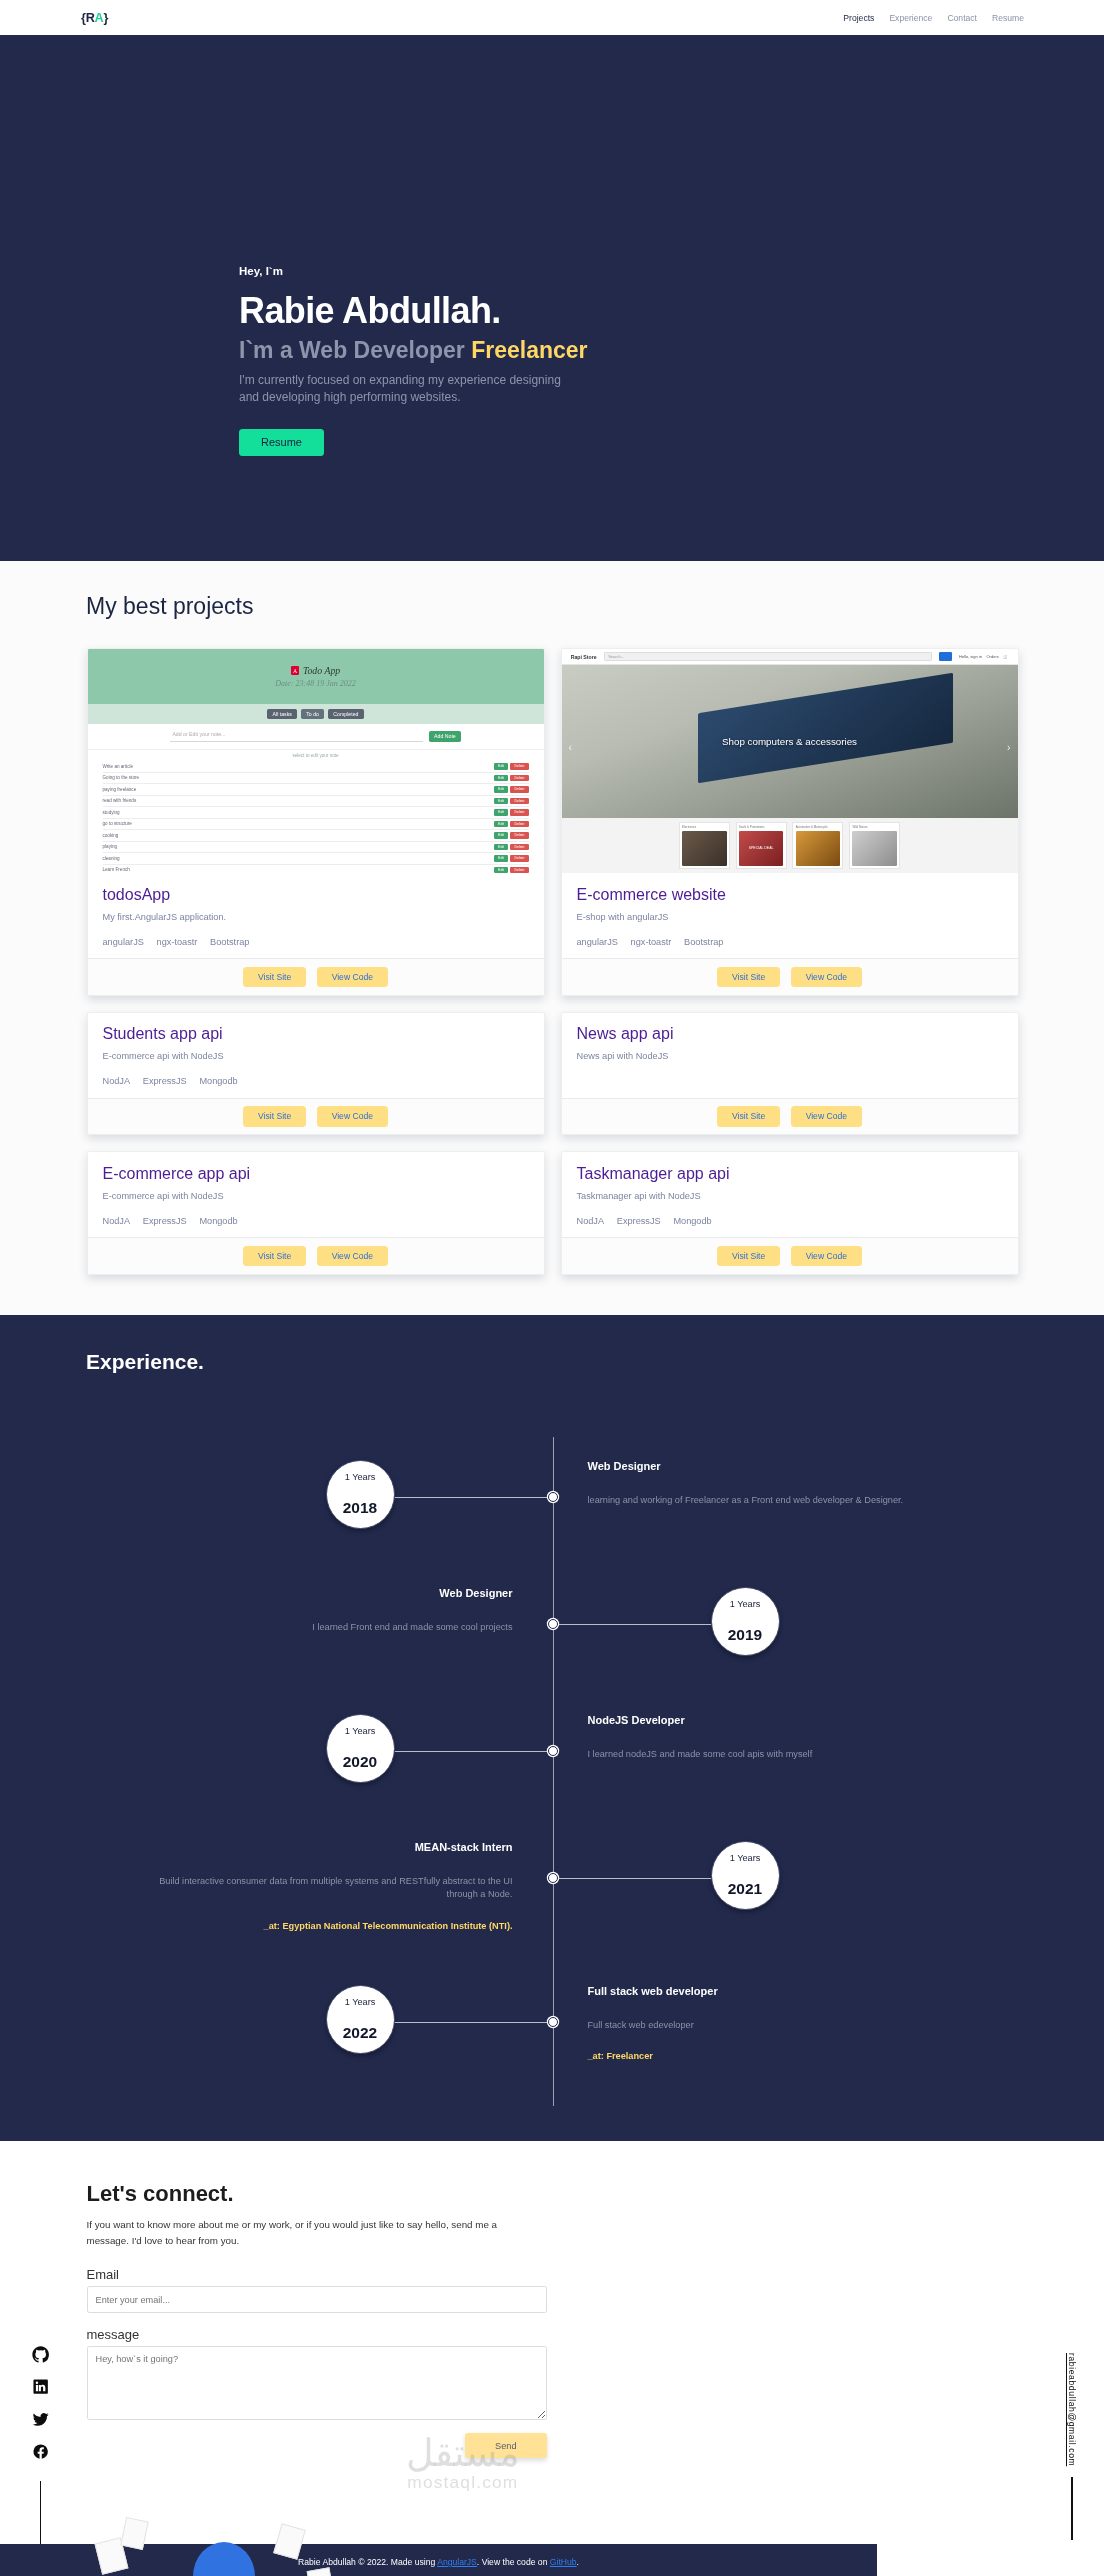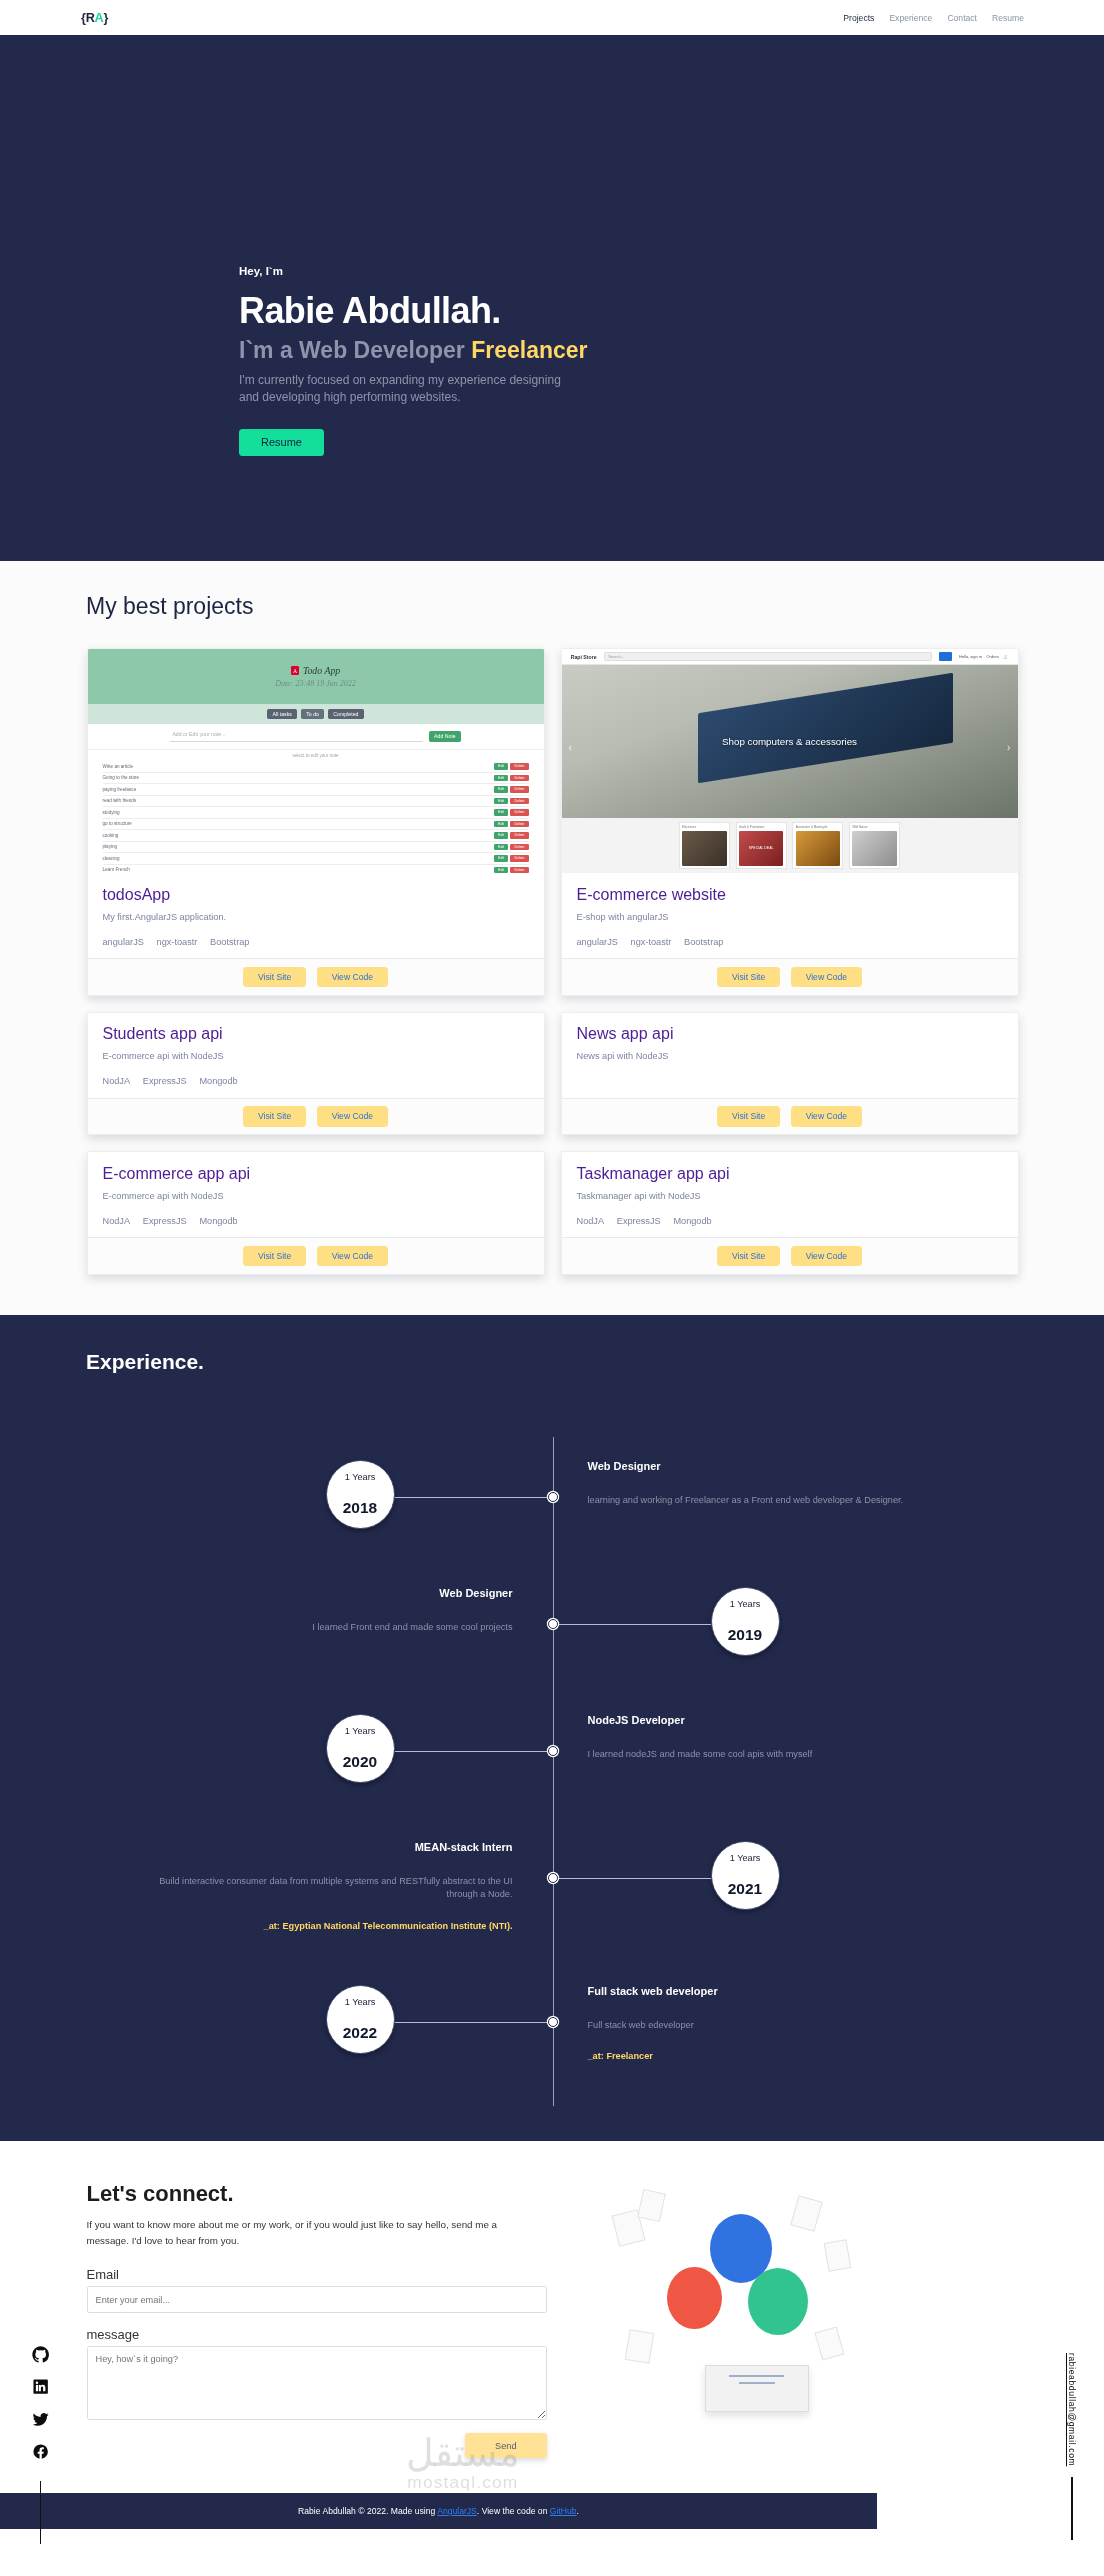--- a/index.html
+++ b/index.html
@@ -136,21 +136,21 @@
   .bubble .yr { font-size: 15.5px; font-weight: 700; color: #12182c; margin-top: 17px; }
   .tl-text { position: absolute; top: 23px; width: 368px; }
   .tl-text.right { left: 501px; text-align: left; }
   .tl-text.left  { left: 58px; text-align: right; }
   .tl-role { color: #ffffff; font-size: 11px; font-weight: 700; margin-bottom: 22px; }
   .tl-desc { color: #8c93a8; font-size: 9.2px; line-height: 1.5; margin-bottom: 18.4px; }
   .tl-at { color: #ffd764; font-size: 9.2px; font-weight: 700; }
 
   
   .contact { background: #ffffff; width: 1105px; padding: 40px 0 35px 0; position: relative; }
-  .contact-inner { width: 932px; margin: 0 auto; display: flex; gap: 51px; }
+  .contact-inner { width: 932px; margin: 0 auto; display: flex; gap: 51px; flex-direction: column; }
   .contact-left { width: 466px; }
   .contact-title { font-size: 22px; color: #1d1d1d; margin-bottom: 10.4px; }
   .contact-desc { font-size: 9.8px; color: #343434; line-height: 1.65; margin-bottom: 17.3px; max-width: 455px; }
   .field-label { font-size: 13px; color: #333; margin-bottom: 4.6px; display: block; }
   .input-email {
     width: 460px; height: 26.5px; border: 0.6px solid #dcdcdc; border-radius: 2.3px;
     padding: 0 8px; font-size: 9.2px; color: #777; margin-bottom: 14px;
     font-family: "Liberation Sans", sans-serif; background:#fff;
   }
   .input-msg {

